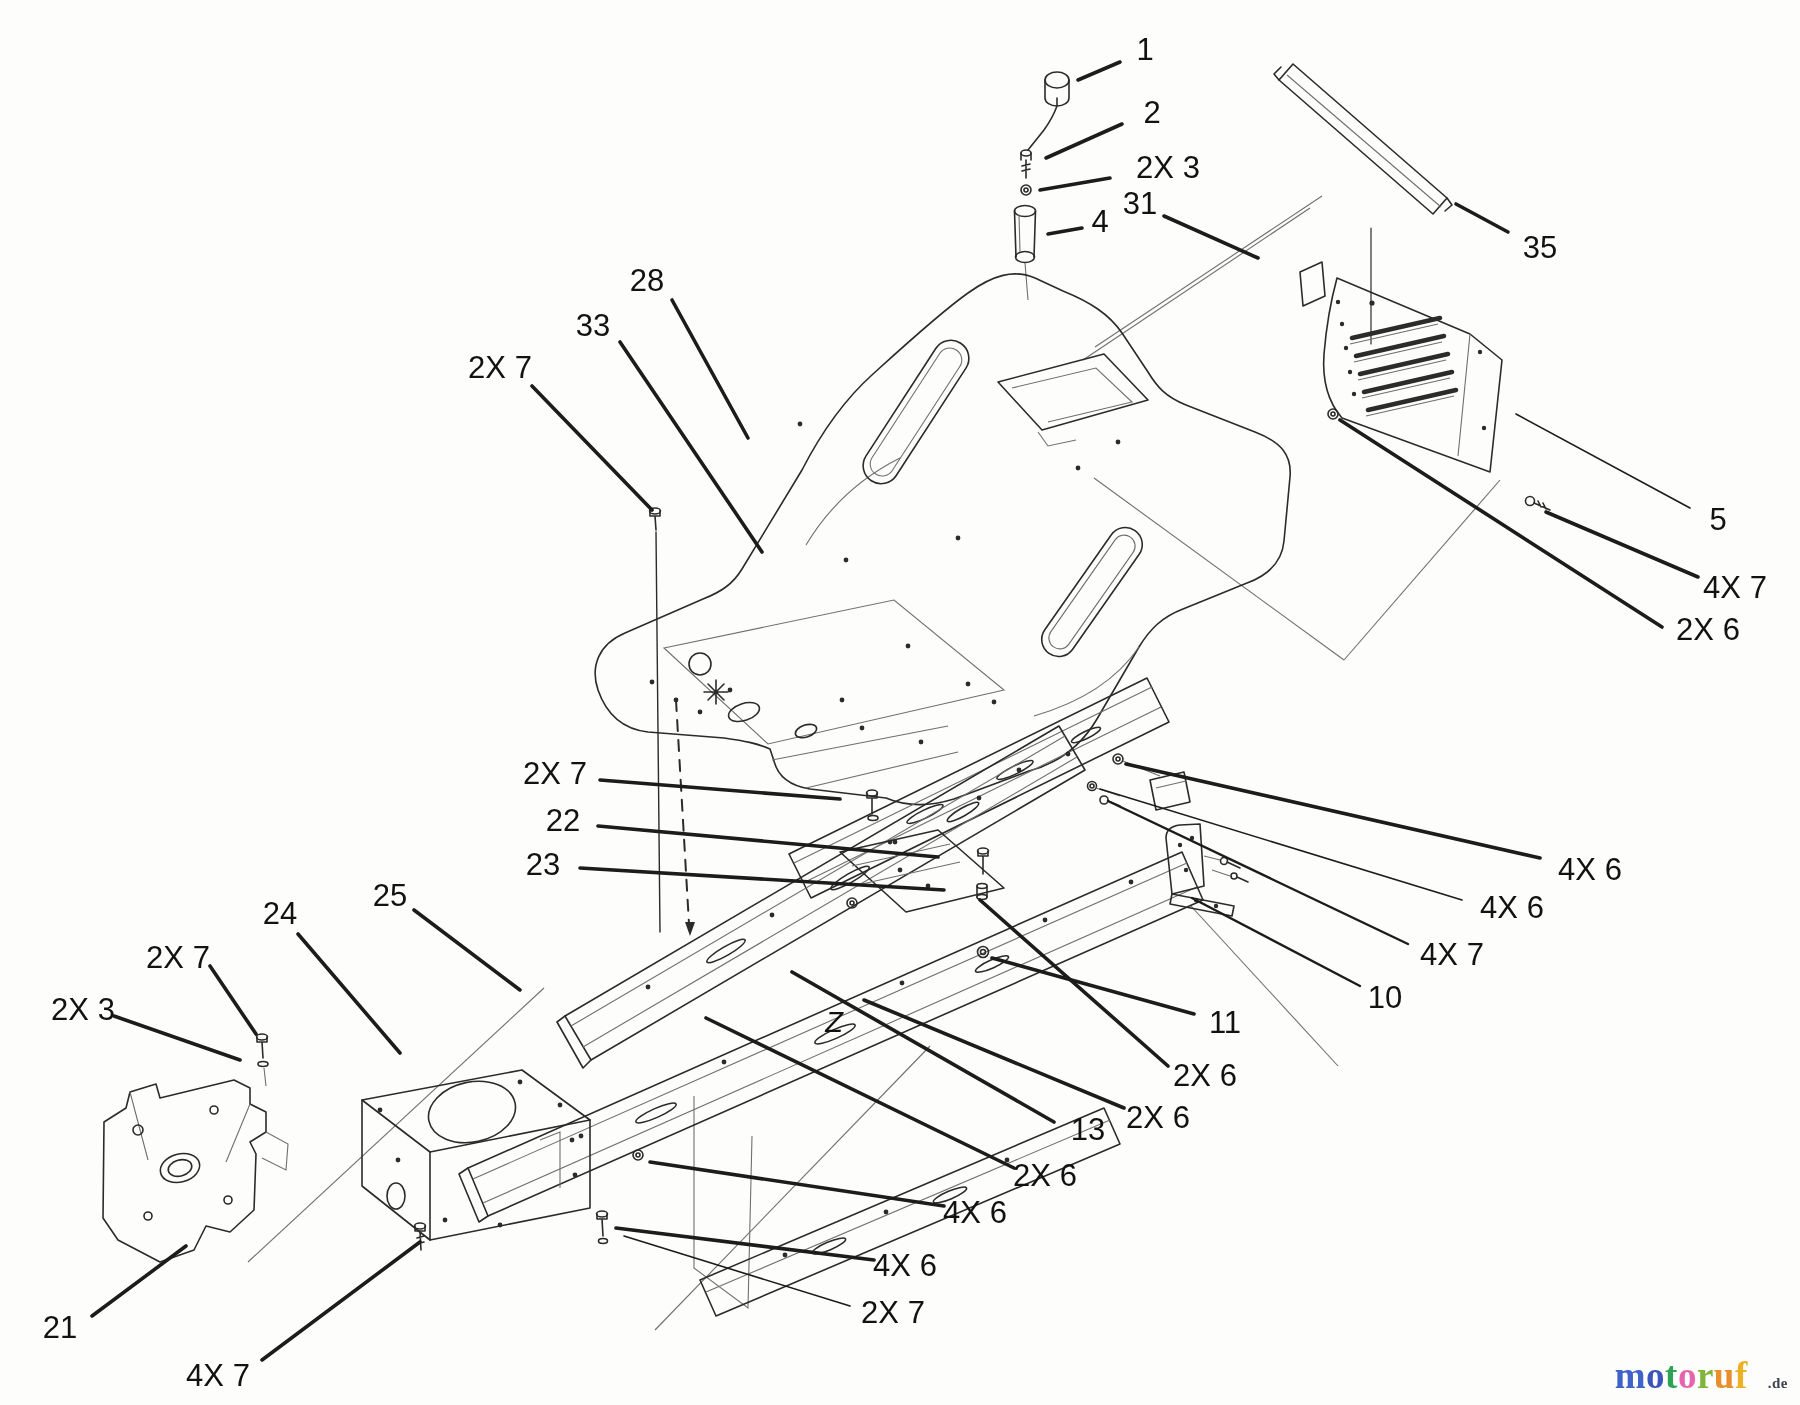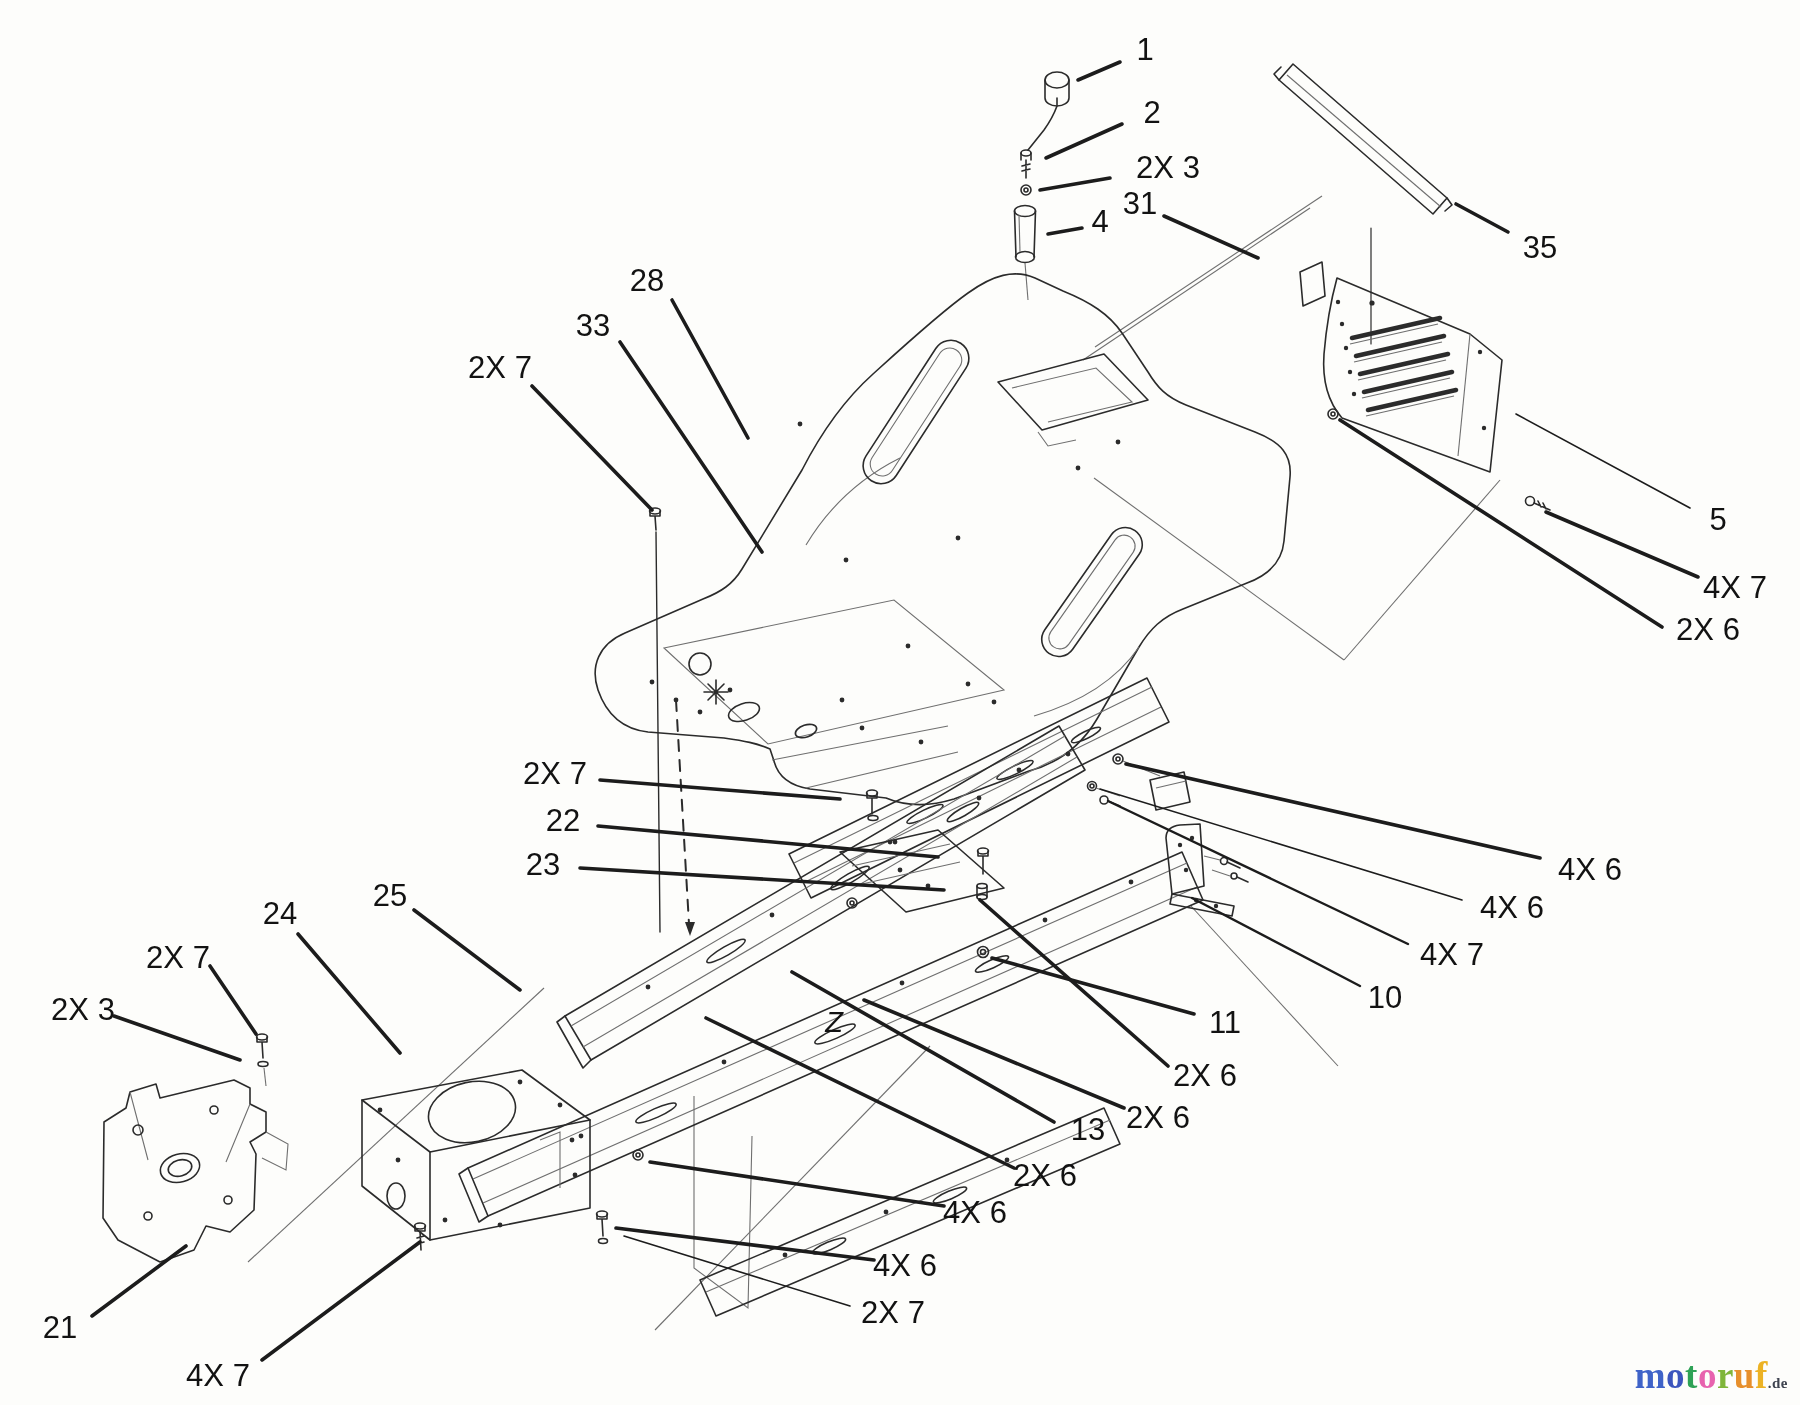--- a/index.html
+++ b/index.html
@@ -6,21 +6,21 @@
   body{background:#ffffff;}
   .stage{position:relative;width:1800px;height:1405px;background:#fdfdfb;overflow:hidden;
          font-family:"Liberation Sans",sans-serif;}
   .stage svg.art{position:absolute;left:0;top:0;}
   .part-line{stroke:#2b2b2b;stroke-width:1.6;fill:none;stroke-linejoin:round;stroke-linecap:round;}
   .thin{stroke:#6f6f6f;stroke-width:1.1;fill:none;}
   .dot{fill:#2b2b2b;stroke:none;}
   .slot{stroke:#2b2b2b;stroke-width:4.6;stroke-linecap:round;fill:none;}
   .watermark{position:absolute;right:12px;bottom:8px;font-family:"Liberation Serif",serif;
              font-weight:bold;font-size:37px;letter-spacing:.5px;white-space:nowrap;}
-  .watermark .de{font-size:15px;font-weight:bold;}
+  .watermark .de{font-size:15px;font-weight:bold;margin-left:20px;}
   text.callout{font-family:"Liberation Sans",sans-serif;font-size:31px;fill:#121212;}
   text.zmark{font-family:"Liberation Sans",sans-serif;font-size:29px;font-style:italic;fill:#121212;}
 </style>
 </head>
 <body>
 
 <div class="stage">
 
   <svg class="art" width="1800" height="1405" viewBox="0 0 1800 1405">
 

